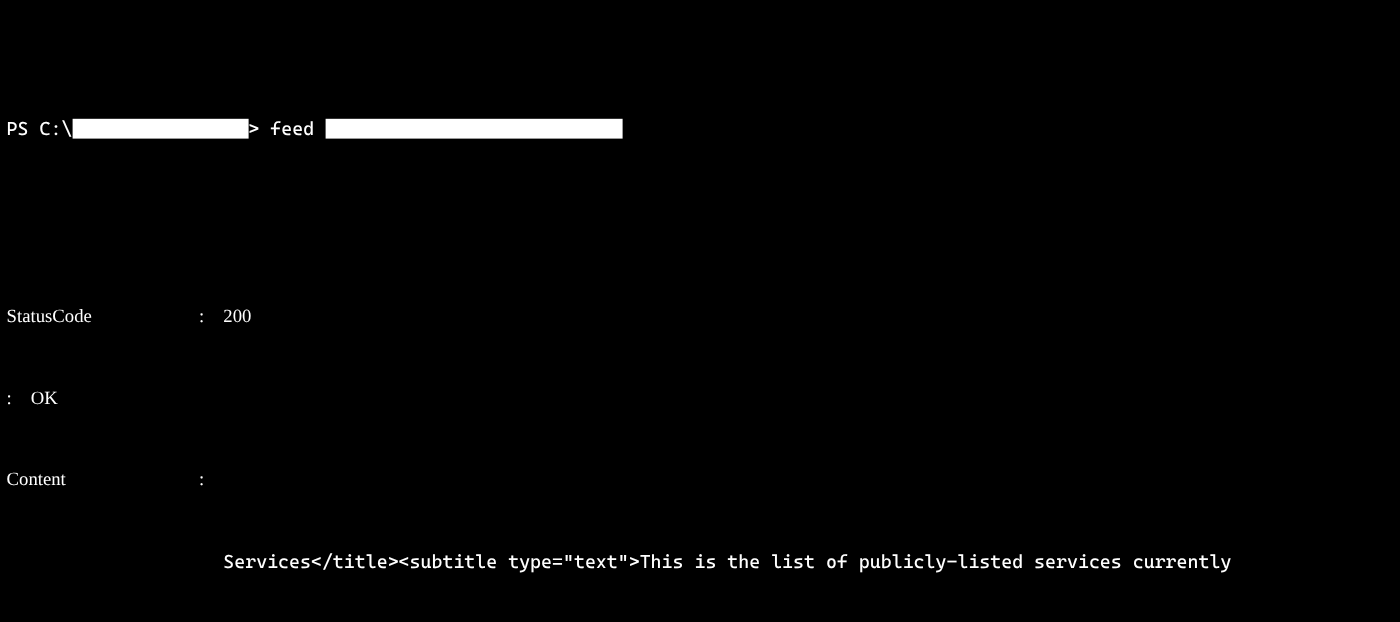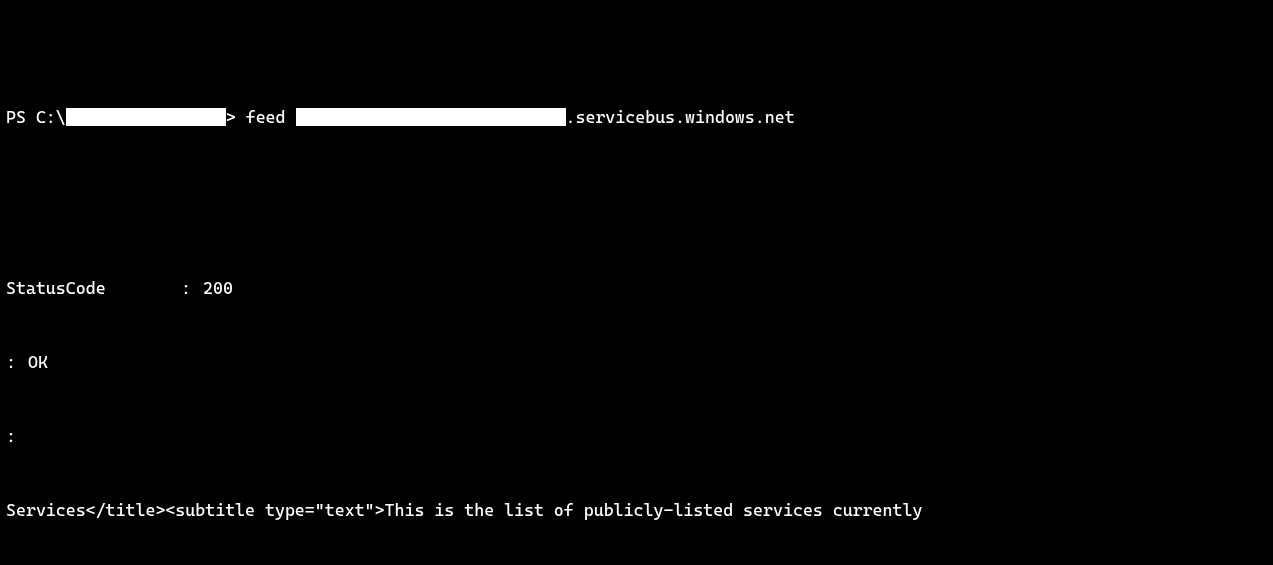--- a/index.html
+++ b/index.html
@@ -38,57 +38,59 @@
     .redacted-host {
       width: 270px;
       margin: 0 0px;
     }
     .output-block {
       margin-top: 48px;
     }
     .row {
       display: flex;
       align-items: flex-start;
+      font-family: Liberation Serif, serif;
     }
     .key {
       display: inline-block;
       width: 175px;
       flex-shrink: 0;
     }
     .colon {
       display: inline-block;
       width: 22px;
       flex-shrink: 0;
     }
     .val {
       display: inline-block;
       white-space: pre-wrap;
       word-break: break-word;
       max-width: 1060px;
       text-align: right;
     }
     .val-indent {
+      margin-left: 197px;
       white-space: pre-wrap;
       word-break: break-word;
       max-width: 1060px;
     }
   </style>
 </head>
 <body>
 
 
 
 <div class="prompt-line">
-  <span>PS C:\</span><span class="redacted redacted-path"></span><span>&gt; </span><span>feed </span><span class="redacted redacted-host"></span><span>.servicebus.windows.net</span>
+  <span>PS C:\</span><span class="redacted redacted-path"></span><span>&gt; </span><span>feed </span><span class="redacted redacted-host"></span>
 </div>
 
 <div class="output-block">
   <div class="row"><span class="key">StatusCode</span><span class="colon">: </span><span class="val">200</span></div>
   <div class="row"><span class="colon">: </span><span class="val">OK</span></div>
-  <div class="row"><span class="colon">: </span></div>
+  <div class="row"><span class="key">Content</span><span class="colon">: </span></div>
   <div class="val-indent">Services&lt;/title&gt;&lt;subtitle type="text"&gt;This is the list of publicly-listed services currently</div>
   
   
   
   
   
   
   <div class="val-indent"></div>
   
   

